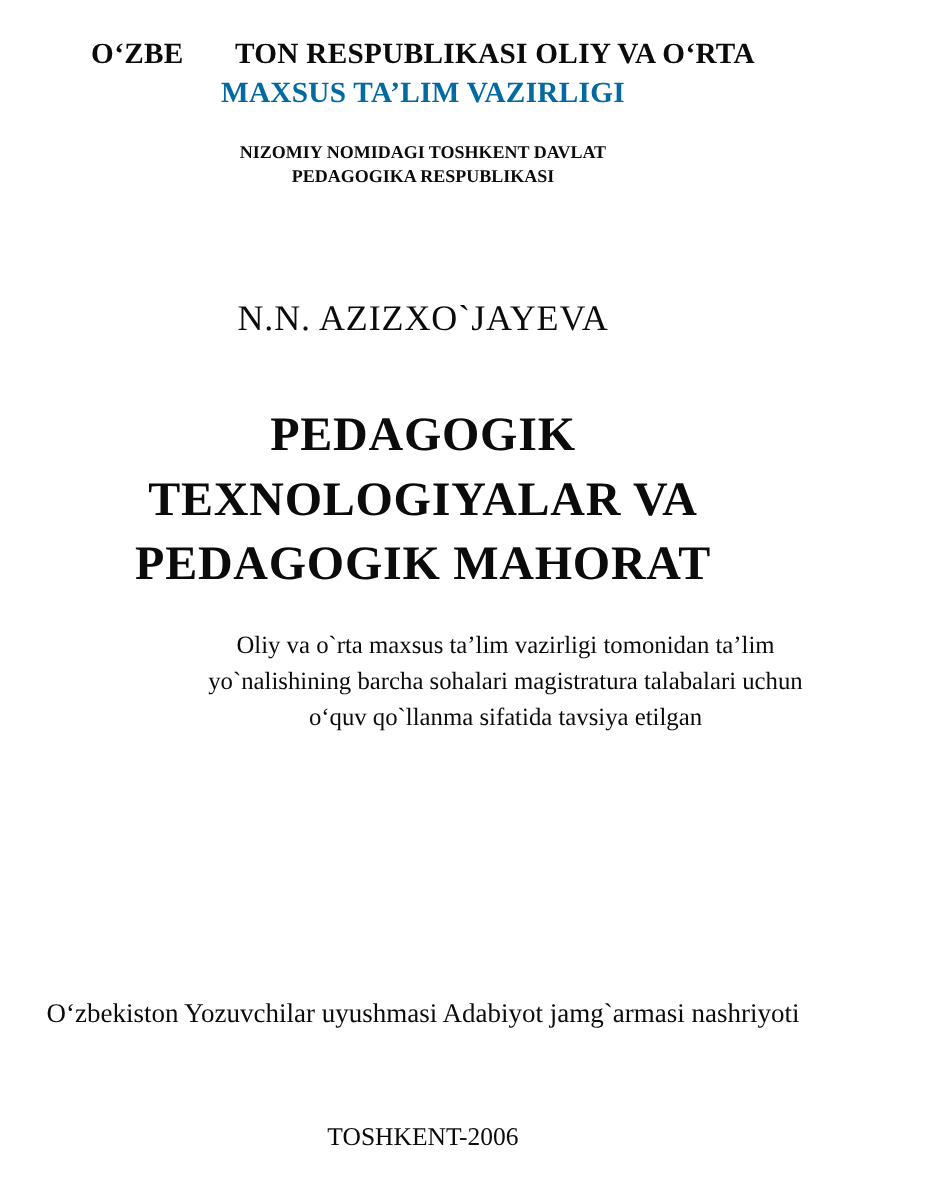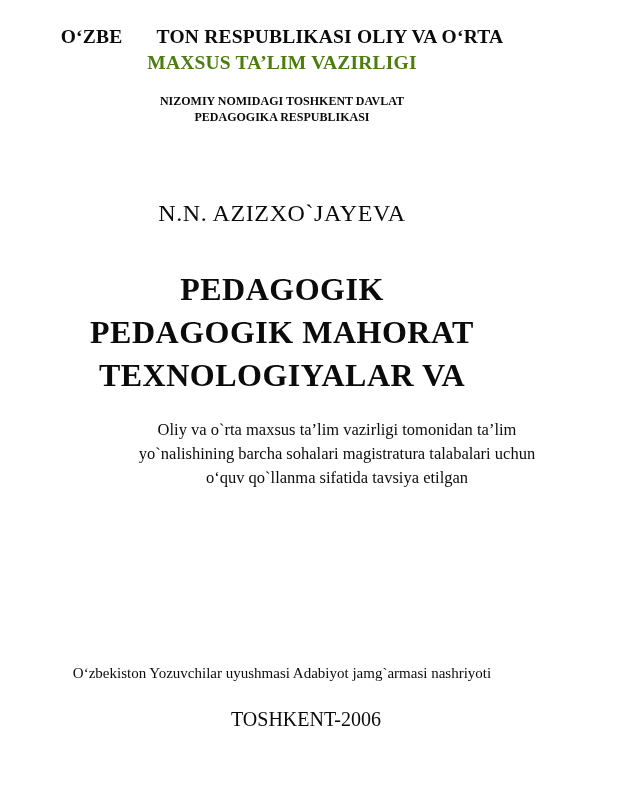--- a/index.html
+++ b/index.html
@@ -38,21 +38,21 @@
   .ministry .line1 {
     display: block;
     position: relative;
   }
   
   .ministry .fade {
     color: #ffffff;
     opacity: 0.22;
   }
   .ministry .faint {
-    color: #4d7c0f;
+    color: #0369a1;
     text-align: right;
   }
   .university {
     position: absolute;
     top: 93px;
     left: 0;
     right: 0;
     font-size: 12px;
     font-weight: bold;
     line-height: 1.35;
@@ -87,29 +87,28 @@
     line-height: 1.45;
   }
   .recommendation .r-line {
     display: block;
   }
   .publisher {
     position: absolute;
     top: 665px;
     left: 0;
     right: 0;
-    font-size: 15px;
+    font-size: 18px;
   }
   .city {
     position: absolute;
-    top: 708px;
+    top: 748px;
     left: 0;
     right: 0;
-    font-size: 20px;
-    margin-left: 24px;
+    font-size: 17px;
   }
 </style>
 </head>
 <body>
 
 <div class="page">
 
   <div class="ministry block">
     <span class="line1"><span>O‘ZBE</span><span class="fade">KIS</span><span>TON RESPUBLIKASI OLIY VA O‘RTA</span></span>
     <span class="line2 faint">MAXSUS TA’LIM VAZIRLIGI</span>
@@ -117,22 +116,22 @@
 
   <div class="university block">
     <span>NIZOMIY NOMIDAGI TOSHKENT DAVLAT</span><br>
     <span>PEDAGOGIKA RESPUBLIKASI</span>
   </div>
 
   <div class="author block">N.N. AZIZXO`JAYEVA</div>
 
   <div class="title block">
     <span class="t-line">PEDAGOGIK</span>
+    <span class="t-line">TEXNOLOGIYALAR VA</span>
     <span class="t-line">PEDAGOGIK MAHORAT</span>
-    <span class="t-line">TEXNOLOGIYALAR VA</span>
   </div>
 
   <div class="recommendation block">
     <span class="r-line">Oliy va o`rta maxsus ta’lim vazirligi tomonidan ta’lim</span>
     <span class="r-line">yo`nalishining barcha sohalari magistratura talabalari uchun</span>
     <span class="r-line">o‘quv qo`llanma sifatida tavsiya etilgan</span>
   </div>
 
   <div class="publisher block">O‘zbekiston Yozuvchilar uyushmasi Adabiyot jamg`armasi nashriyoti</div>
 

